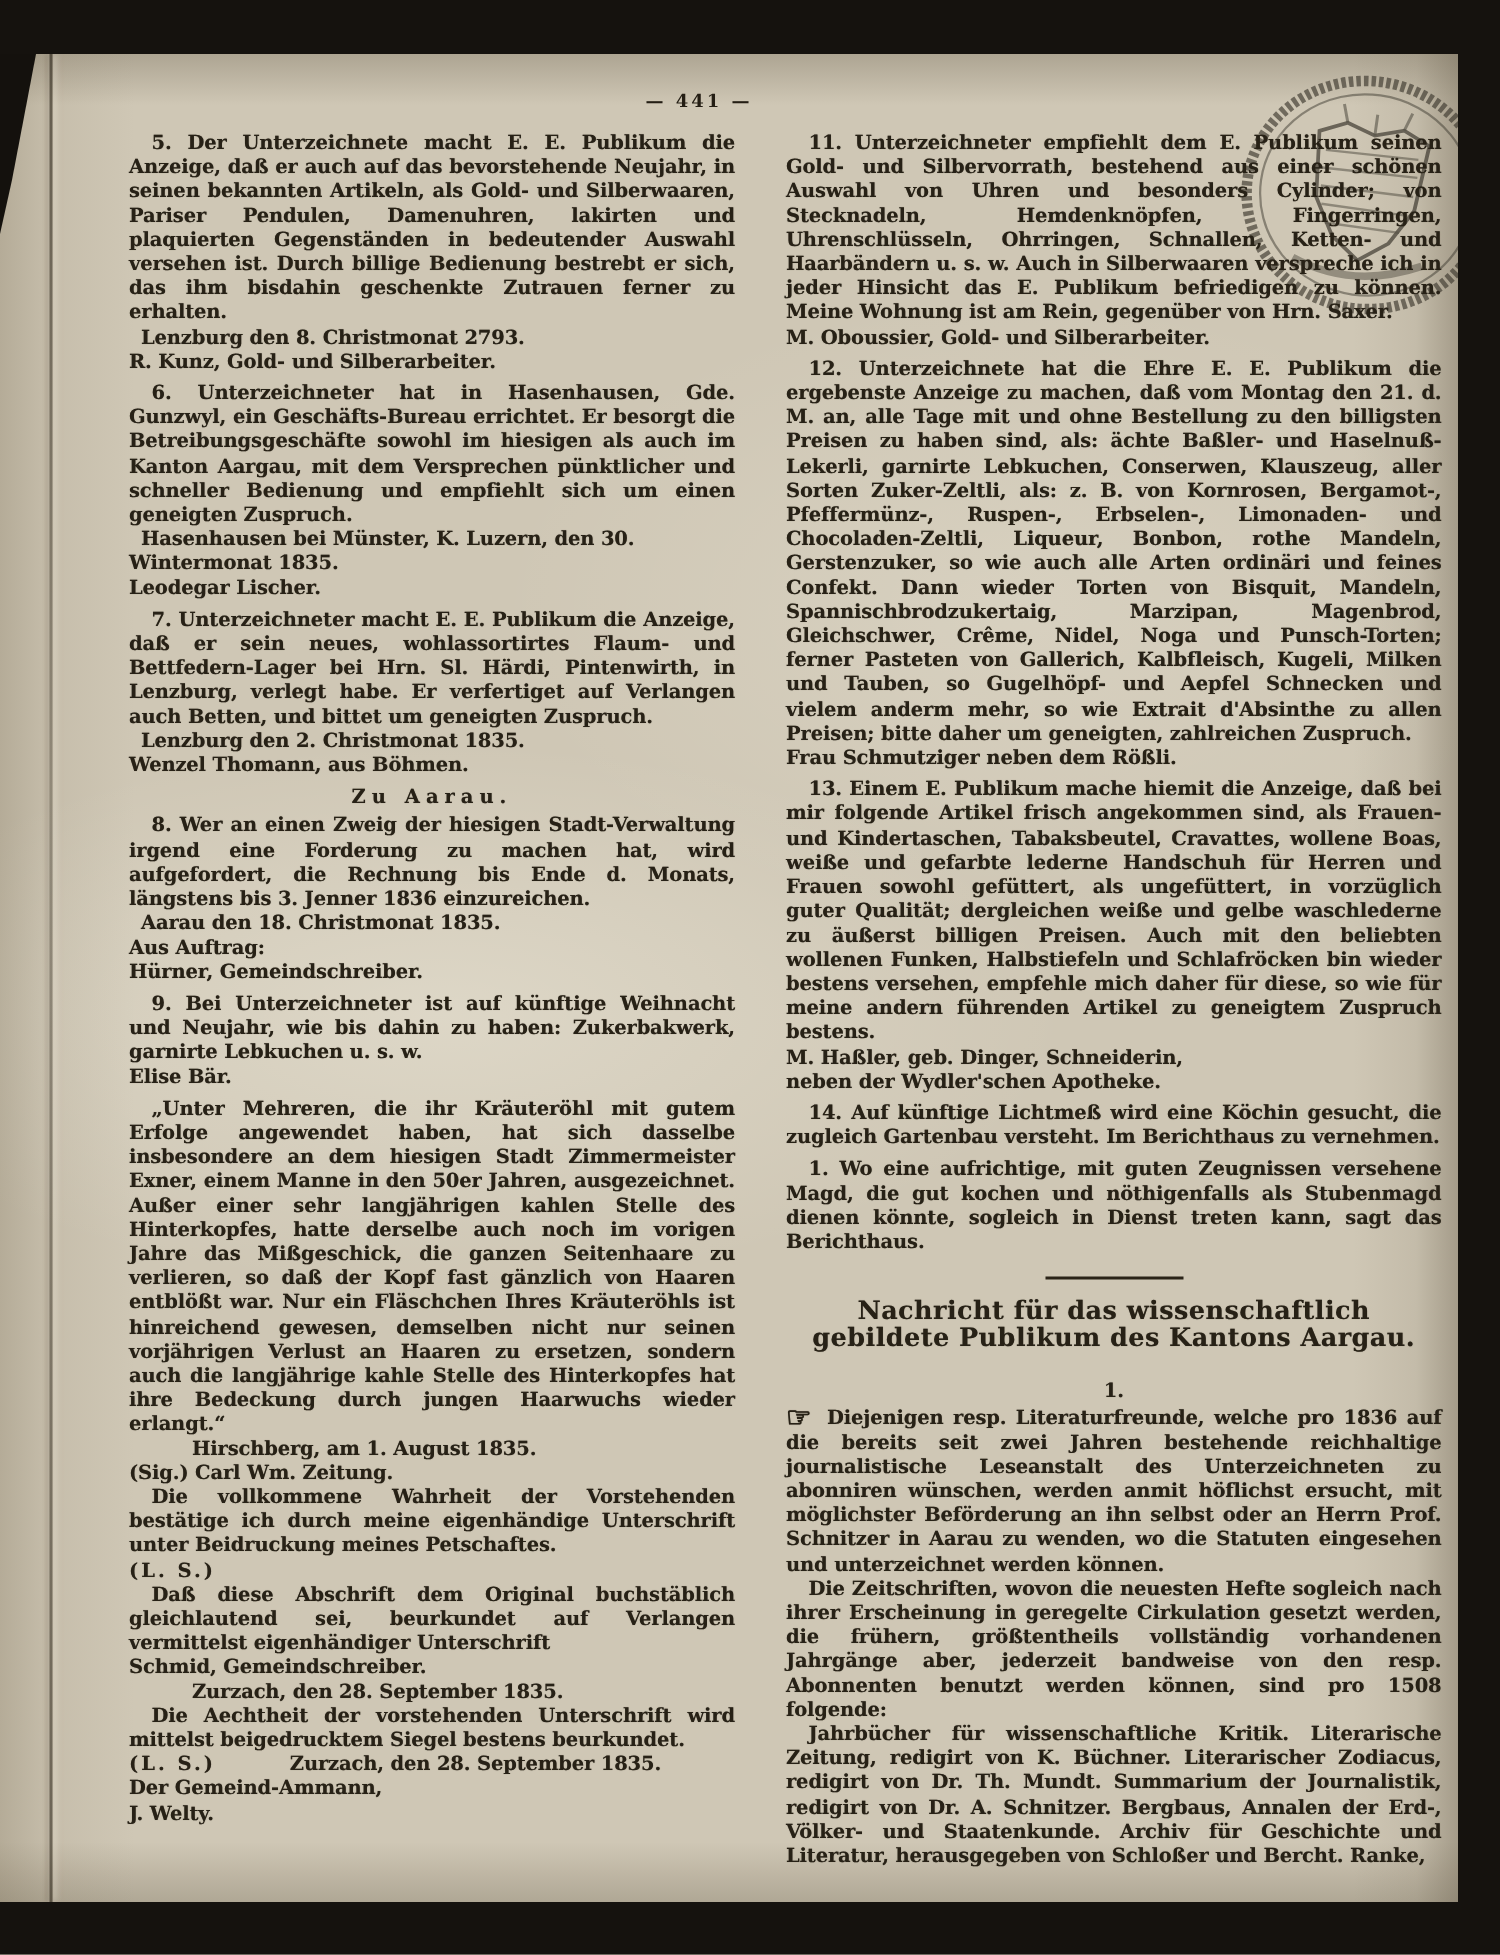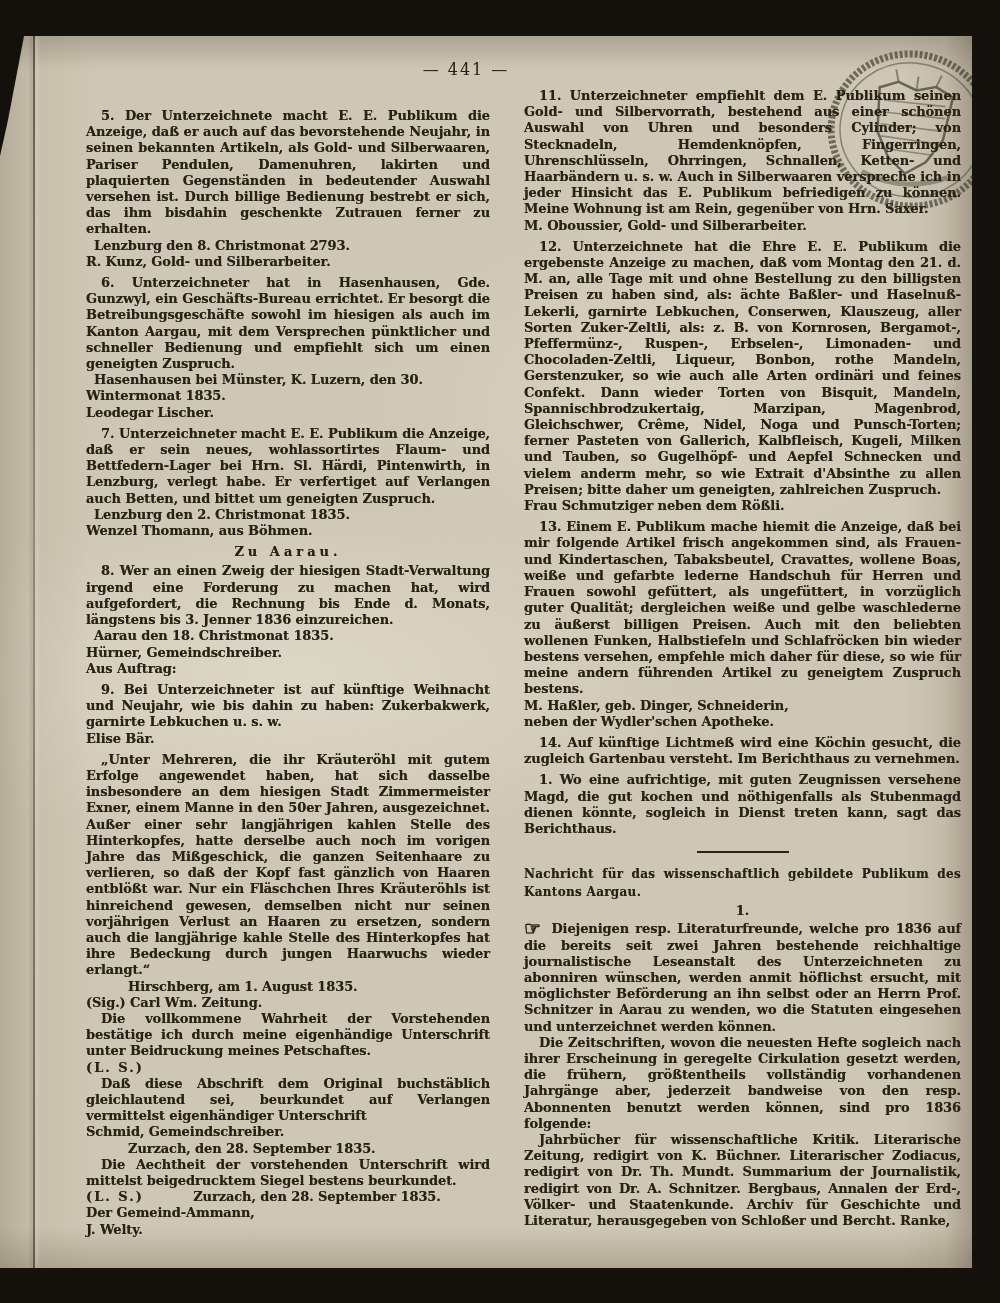--- a/index.html
+++ b/index.html
@@ -26,52 +26,52 @@
     background:#14110d;
     clip-path:polygon(0 0, 24px 0, 8px 70%, 0 100%);
   }
   #crease{
     position:absolute;left:33px;top:0;width:2px;height:100%;
     background:linear-gradient(180deg, rgba(45,38,26,0.65), rgba(45,38,26,0.35) 40%, rgba(45,38,26,0.6));
     box-shadow:2px 0 4px rgba(255,252,240,0.5), -2px 0 3px rgba(60,50,35,0.25);
   }
   #page-number{
     position:absolute;left:0;right:40px;top:24px;text-align:center;
-    font-size:16px;font-weight:normal;letter-spacing:2px;color:#241e14;
+    font-size:12px;font-weight:bold;letter-spacing:2px;color:#241e14;
   }
   .col{
     position:absolute;top:52px;
     font-size:13px;line-height:16.2px;font-weight:bold;
     text-align:justify;
     letter-spacing:-0.1px;
     color:#272116;
     text-shadow:0 0 0.5px rgba(39,33,22,0.55);
   }
-  #col-left{left:86px;width:404px;margin-top:20px;}
+  #col-left{left:86px;width:404px;}
   #col-right{left:524px;width:437px;}
   p{margin:0;}
   .body{text-indent:15px;}
   .dateline{text-indent:8px;text-align:left;}
   .sig{text-align:left;padding-right:4px;}
   .notice{margin-bottom:5px;}
   .center-head{text-align:center;letter-spacing:4px;margin:3px 0 3px 0;}
   .ls-line{display:flex;text-align:left;}
   .ls-label{flex:0 0 auto;letter-spacing:2px;}
   .ls-text{flex:1 1 auto;text-align:center;}
   .pad-r-40{padding-right:40px;}
   .pad-r-60{padding-right:60px;}
   .pad-r-70{padding-right:70px;}
   .pad-r-110{padding-right:110px;}
   .indent-deep{text-indent:42px;}
   .divider{
     width:92px;height:2px;background:#2b2418;margin:14px auto 12px auto;
   }
   .ann-heading{
-    font-size:12px;line-height:18px;
-    letter-spacing:0.3px;margin-bottom:2px;text-indent:0;
+    text-align:center;font-size:17px;line-height:18px;
+    letter-spacing:0.3px;margin-bottom:19px;text-indent:0;
   }
   .section-no{text-align:center;margin:1px 0 2px 0;}
   .manicule{font-size:19px;line-height:12px;letter-spacing:0;vertical-align:-2px;padding-right:4px;}
   #stamp{
     position:absolute;right:-28px;top:8px;width:178px;height:172px;
     opacity:0.82;transform:rotate(8deg);
   }
   .quote-para{text-indent:15px;}
 </style>
 </head>
@@ -113,22 +113,22 @@
       <p class="body">7. Unterzeichneter macht E. E. Publikum die Anzeige, daß er sein neues, wohlassortirtes Flaum- und Bettfedern-Lager bei Hrn. Sl. Härdi, Pintenwirth, in Lenzburg, verlegt habe. Er verfertiget auf Verlangen auch Betten, und bittet um geneigten Zuspruch.</p>
       <p class="dateline">Lenzburg den 2. Christmonat 1835.</p>
       <p class="sig">Wenzel Thomann, aus Böhmen.</p>
     </section>
 
     <p class="center-head">Zu Aarau.</p>
 
     <section class="notice">
       <p class="body">8. Wer an einen Zweig der hiesigen Stadt-Verwaltung irgend eine Forderung zu machen hat, wird aufgefordert, die Rechnung bis Ende d. Monats, längstens bis 3. Jenner 1836 einzureichen.</p>
       <p class="dateline">Aarau den 18. Christmonat 1835.</p>
+      <p class="sig pad-r-40">Aus Auftrag:</p>
       <p class="sig">Hürner, Gemeindschreiber.</p>
-      <p class="sig pad-r-40">Aus Auftrag:</p>
     </section>
 
     <section class="notice">
       <p class="body">9. Bei Unterzeichneter ist auf künftige Weihnacht und Neujahr, wie bis dahin zu haben: Zukerbakwerk, garnirte Lebkuchen u. s. w.</p>
       <p class="sig pad-r-40">Elise Bär.</p>
     </section>
 
     <section class="notice">
       <p class="quote-para">„Unter Mehreren, die ihr Kräuteröhl mit gutem Erfolge angewendet haben, hat sich dasselbe insbesondere an dem hiesigen Stadt Zimmermeister Exner, einem Manne in den 50er Jahren, ausgezeichnet. Außer einer sehr langjährigen kahlen Stelle des Hinterkopfes, hatte derselbe auch noch im vorigen Jahre das Mißgeschick, die ganzen Seitenhaare zu verlieren, so daß der Kopf fast gänzlich von Haaren entblößt war. Nur ein Fläschchen Ihres Kräuteröhls ist hinreichend gewesen, demselben nicht nur seinen vorjährigen Verlust an Haaren zu ersetzen, sondern auch die langjährige kahle Stelle des Hinterkopfes hat ihre Bedeckung durch jungen Haarwuchs wieder erlangt.“</p>
       <p class="dateline indent-deep">Hirschberg, am 1. August 1835.</p>
@@ -180,19 +180,19 @@
 
     <div class="divider"></div>
 
     <section>
       <p class="ann-heading">Nachricht für das wissenschaftlich gebildete Publikum des Kantons Aargau.</p>
       <p class="section-no">1.</p>
       <p class="body" style="text-indent:0">
         <span class="manicule">☞</span>
         <span>Diejenigen resp. Literaturfreunde, welche pro 1836 auf die bereits seit zwei Jahren bestehende reichhaltige journalistische Leseanstalt des Unterzeichneten zu abonniren wünschen, werden anmit höflichst ersucht, mit möglichster Beförderung an ihn selbst oder an Herrn Prof. Schnitzer in Aarau zu wenden, wo die Statuten eingesehen und unterzeichnet werden können.</span>
       </p>
-      <p class="body">Die Zeitschriften, wovon die neuesten Hefte sogleich nach ihrer Erscheinung in geregelte Cirkulation gesetzt werden, die frühern, größtentheils vollständig vorhandenen Jahrgänge aber, jederzeit bandweise von den resp. Abonnenten benutzt werden können, sind pro 1836 folgende:</p>
+      <p class="body">Die Zeitschriften, wovon die neuesten Hefte sogleich nach ihrer Erscheinung in geregelte Cirkulation gesetzt werden, die frühern, größtentheils vollständig vorhandenen Jahrgänge aber, jederzeit bandweise von den resp. Abonnenten benutzt werden können, sind pro 1508 folgende:</p>
       <p class="body">Jahrbücher für wissenschaftliche Kritik. Literarische Zeitung, redigirt von K. Büchner. Literarischer Zodiacus, redigirt von Dr. Th. Mundt. Summarium der Journalistik, redigirt von Dr. A. Schnitzer. Bergbaus, Annalen der Erd-, Völker- und Staatenkunde. Archiv für Geschichte und Literatur, herausgegeben von Schloßer und Bercht. Ranke,</p>
     </section>
 
   </div>
 
 </div>
 
 </body></html>

